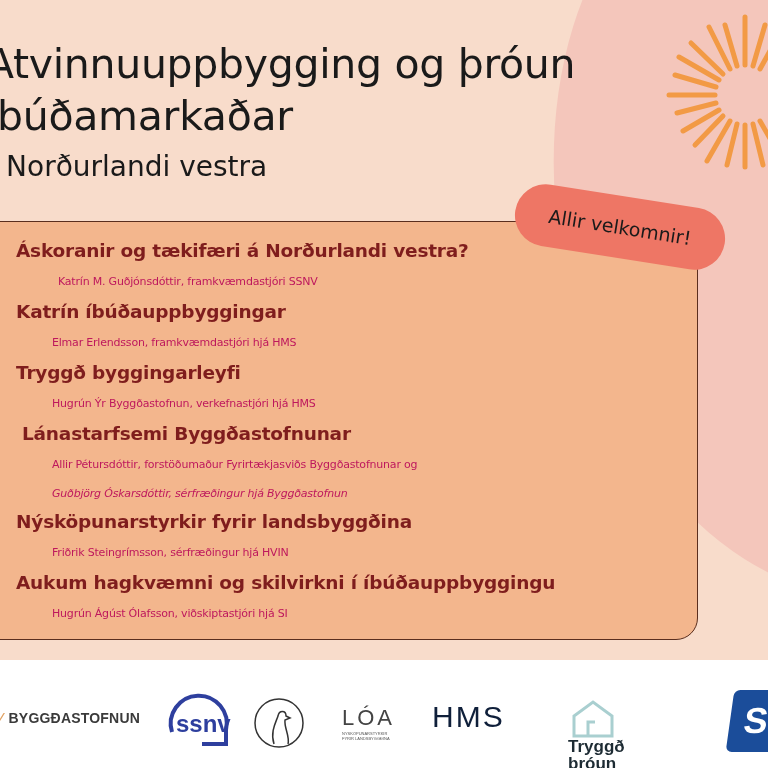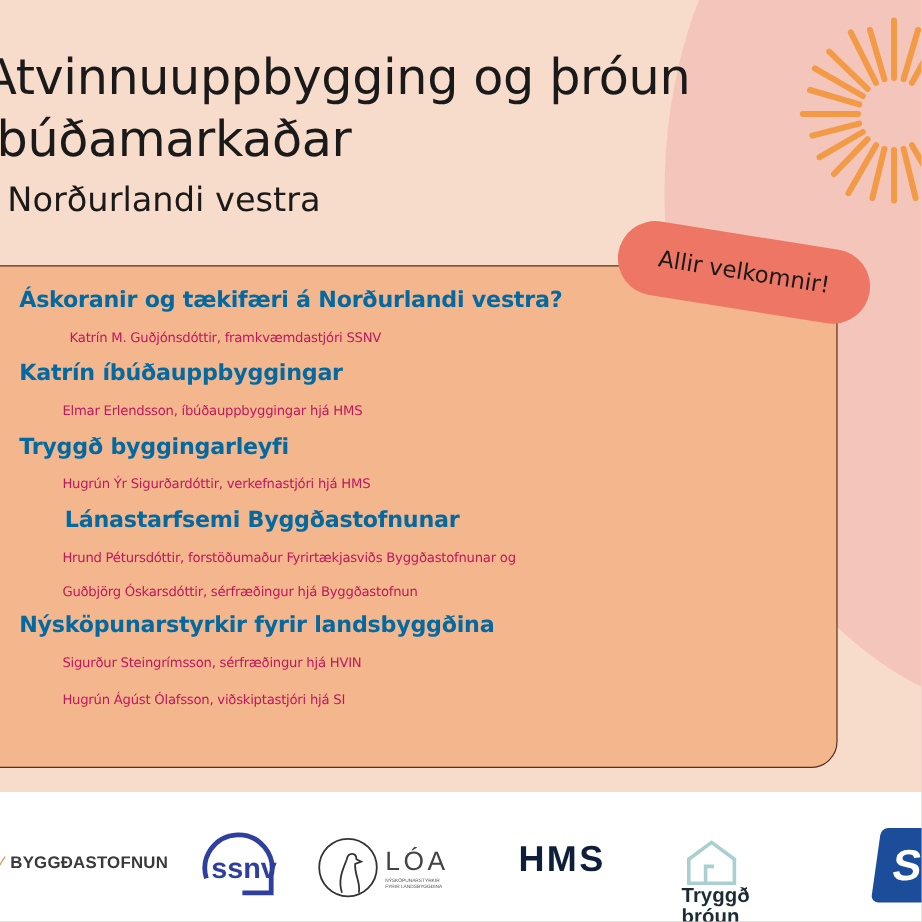--- a/index.html
+++ b/index.html
@@ -5,26 +5,26 @@
   html, body { margin:0; padding:0; }
   body { width:768px; height:768px; overflow:hidden; position:relative; background:#f8dccb; font-family:"Liberation Sans", sans-serif; }
   .bg { position:absolute; left:0; top:0; width:768px; height:660px; background:#f8dccb; overflow:hidden; }
   .blob { position:absolute; left:560px; top:-160px; width:520px; height:760px; border-radius:50%; background:#f4c6bb; transform:rotate(-12deg); }
   .sun { position:absolute; left:660px; top:10px; width:170px; height:170px; }
   .title { position:absolute; left:-14px; top:38px; font-size:41px; color:#1a1a1a; line-height:52px; font-family:"DejaVu Sans", sans-serif; font-weight:normal; letter-spacing:-0.3px; }
   .subtitle { position:absolute; left:2px; top:150px; font-size:28px; color:#1a1a1a; font-family:"DejaVu Sans", sans-serif; }
   .panel { position:absolute; left:-20px; top:221px; width:718px; height:419px; background:#f3b68d; border:1.5px solid #5a2e1e; border-radius:0 22px 22px 0; box-sizing:border-box; }
   .badge { position:absolute; left:514px; top:196px; width:212px; height:62px; background:#ee7665; border-radius:31px; transform:rotate(9deg); display:flex; align-items:center; justify-content:center; font-size:19px; color:#1a1a1a; font-family:"DejaVu Sans", sans-serif; }
   .agenda { position:absolute; left:16px; top:236px; }
-  .item-title { font-weight:bold; font-size:18.5px; color:#0369a1; line-height:30px; font-family:"DejaVu Sans", sans-serif; white-space:nowrap; letter-spacing:-0.2px; }
+  .item-title { font-weight:bold; font-size:18.5px; color:#7f1d1d; line-height:30px; font-family:"DejaVu Sans", sans-serif; white-space:nowrap; letter-spacing:-0.2px; }
   .item-speaker { font-size:11px; color:#be185d; line-height:31px; padding-left:36px; font-family:"DejaVu Sans", sans-serif; white-space:nowrap; letter-spacing:-0.2px; }
   .logos { position:absolute; left:0; top:660px; width:768px; height:108px; background:#ffffff; }
   .logo { position:absolute; display:flex; align-items:center; }
   .byggda { left:0; top:50px; font-size:14px; color:#3a3a3a; font-weight:bold; letter-spacing:0.2px; }
-  .hms { left:432px; top:40px; font-size:30px; font-weight:bold; color:#0f1f3a; letter-spacing:2px; }
+  .hms { left:432px; top:40px; font-size:30px; font-weight:normal; color:#0f1f3a; letter-spacing:2px; }
   .tryggd { left:562px; top:38px;flex-direction:column; }
   .tryggd-text { font-size:17px; line-height:17px; color:#1d2b33; font-weight:bold; margin-left:6px; }
   .si { left:730px; top:30px; width:60px; height:62px; background:#1b4d9a; border-radius:6px; transform:skewX(-8deg); color:#fff; font-size:36px; font-weight:bold; padding-left:14px; box-sizing:border-box; }
 </style>
 </head>
 <body>
 
 <div class="bg">
   <div class="blob"></div>
   <svg class="sun" viewBox="-85 -85 170 170">
@@ -56,42 +56,43 @@
   </div>
   <div class="subtitle" style="left:-20px;">á Norðurlandi vestra</div>
 
   <div class="panel"></div>
   <div class="badge">Allir velkomnir!</div>
 
   <div class="agenda">
     <div class="item-title">Áskoranir og tækifæri á Norðurlandi vestra?</div>
     <div class="item-speaker" style="padding-left:42px;">Katrín M. Guðjónsdóttir, framkvæmdastjóri SSNV</div>
     <div class="item-title">Katrín íbúðauppbyggingar</div>
-    <div class="item-speaker">Elmar Erlendsson, íbúðauppbyggingar hjá HMS</div>
+    <div class="item-speaker">Elmar Erlendsson, framkvæmdastjóri hjá HMS</div>
     <div class="item-title">Tryggð byggingarleyfi</div>
-    <div class="item-speaker">Hugrún Ýr Sigurðardóttir, verkefnastjóri hjá HMS</div>
-    <div class="item-title" style="padding-left:6px;margin-left:32px;">Lánastarfsemi Byggðastofnunar</div>
-    <div class="item-speaker">Hrund Pétursdóttir, forstöðumaður Fyrirtækjasviðs Byggðastofnunar og</div>
-    <div class="item-speaker" style="line-height:27px;">Guðbjörg Óskarsdóttir, sérfræðingur hjá Byggðastofnun</div>
+    <div class="item-speaker">Hugrún Ýr Byggðastofnun, verkefnastjóri hjá HMS</div>
+    <div class="item-title" style="padding-left:6px;">Lánastarfsemi Byggðastofnunar</div>
+    <div class="item-speaker">Allir Pétursdóttir, forstöðumaður Fyrirtækjasviðs Byggðastofnunar og</div>
+    <div class="item-speaker" style="line-height:27px;font-style:italic;">Guðbjörg Óskarsdóttir, sérfræðingur hjá Byggðastofnun</div>
     <div class="item-title">Nýsköpunarstyrkir fyrir landsbyggðina</div>
-    <div class="item-speaker">Sigurður Steingrímsson, sérfræðingur hjá HVIN</div>
+    <div class="item-speaker">Friðrik Steingrímsson, sérfræðingur hjá HVIN</div>
+    <div class="item-title">Aukum hagkvæmni og skilvirkni í íbúðauppbyggingu</div>
     <div class="item-speaker">Hugrún Ágúst Ólafsson, viðskiptastjóri hjá SI</div>
   </div>
 </div>
 
 <div class="logos">
   <div class="logo byggda">
     <span style="color:#e0a060;margin-right:6px;">⁄</span>
     <span>BYGGÐASTOFNUN</span>
   </div>
   <svg class="logo" style="left:162px;top:22px;" width="76" height="70" viewBox="0 0 76 70">
     <path d="M10 50 A28 28 0 1 1 64 48 L64 62 L40 62" fill="none" stroke="#2e3f9e" stroke-width="4"></path>
     <text x="14" y="50" font-size="24" font-weight="bold" fill="#2e3f9e" font-family="Liberation Sans, sans-serif">ssnv</text>
   </svg>
-  <div class="logo" style="left:263px;top:36px;">
+  <div class="logo" style="left:252px;top:36px;gap:32px;">
     <svg width="54" height="54" viewBox="0 0 54 54">
       <circle cx="27" cy="27" r="24" fill="none" stroke="#333" stroke-width="1.5"></circle>
       <path d="M22 48 C18 36 24 26 26 20 C27 14 34 14 34 20 L38 22 L33 24 C32 32 38 40 36 48" fill="none" stroke="#333" stroke-width="1.5"></path>
     </svg>
     <div style="margin-left:4px;">
       <div style="font-size:22px;color:#444;letter-spacing:3px;">LÓA</div>
       <div style="font-size:4px;color:#555;">NÝSKÖPUNARSTYRKIR</div>
       <div style="font-size:4px;color:#555;">FYRIR LANDSBYGGÐINA</div>
     </div>
   </div>

